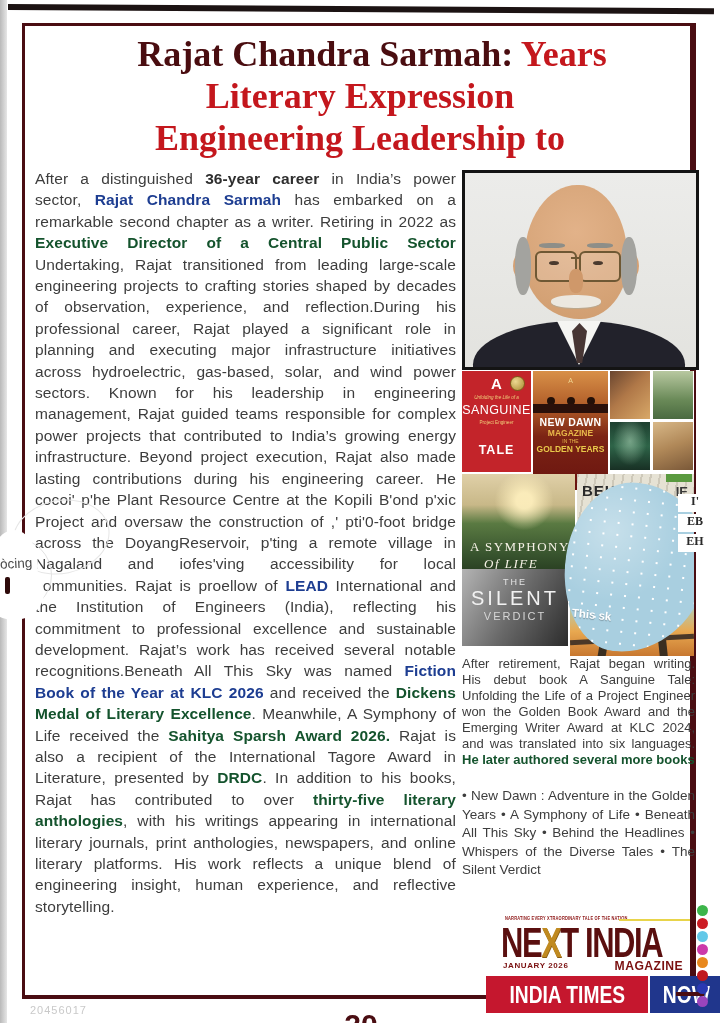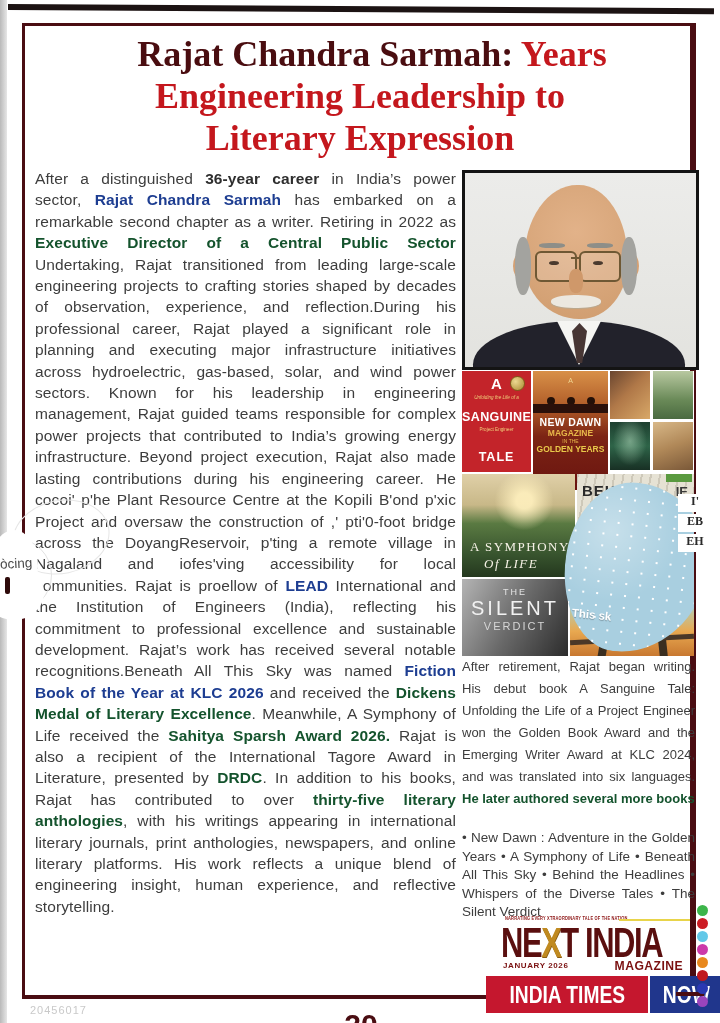--- a/index.html
+++ b/index.html
@@ -60,21 +60,21 @@
   .ph-tie{left:107px;top:150px;width:15px;height:40px;background:#473634;clip-path:polygon(50% 0,100% 20%,68% 100%,32% 100%,0 20%);}
 
   
   .collage{left:462px;top:371px;width:232px;height:285px;background:#fff;overflow:hidden;}
   .tile{position:absolute;overflow:hidden;}
   .t-sanguine{left:0;top:0;width:69px;height:101px;background:#c3242a;color:#fff;text-align:center;}
   .sg-a{margin-top:4px;font-size:15px;font-weight:bold;}
   .sg-seal{position:absolute;right:6px;top:5px;width:13px;height:13px;border-radius:50%;
            background:radial-gradient(circle at 35% 35%,#ecd890,#a88830);border:1px solid #7c5c18;}
   .sg-tag{font-size:4.6px;color:#f0cf7a;font-style:italic;margin-top:3px;}
-  .sg-title{font-size:12.5px;font-weight:bold;letter-spacing:0.4px;margin-top:10px;}
+  .sg-title{font-size:12.5px;font-weight:normal;letter-spacing:0.4px;margin-top:3px;}
   .sg-sub{font-size:4.6px;color:#f0cf7a;margin-top:3px;}
   .sg-tale{font-size:12.5px;font-weight:bold;letter-spacing:1px;margin-top:18px;}
   .t-newdawn{left:71px;top:0;width:75px;height:119px;text-align:center;color:#fff;
              background:linear-gradient(180deg,#d89048 0%,#b05c28 30%,#7c2414 55%,#6a1410 100%);}
   .nd-heads{position:absolute;left:14px;top:26px;width:48px;height:9px;display:flex;justify-content:space-between;}
   .nd-head{width:8px;height:8px;border-radius:50%;background:#241008;}
   .nd-base{position:absolute;left:0;top:33px;width:100%;height:9px;background:#2a100a;}
   .nd-a{margin-top:6px;font-size:7px;color:#f2d894;}
   .nd-l1{margin-top:32px;font-size:10.5px;font-weight:bold;letter-spacing:0.3px;}
   .nd-l2{font-size:8.5px;font-weight:bold;color:#e8b84a;}
@@ -89,21 +89,21 @@
   .t-symphony{left:0;top:103px;width:113px;height:103px;color:#f6f2e6;
               background:radial-gradient(circle at 55% 26%,rgba(255,240,190,0.9) 0 8%,transparent 30%),
               linear-gradient(180deg,#e0d0a8 0%,#c8b888 30%,#5a7a42 48%,#38542e 78%,#24381e 100%);}
   .sy-l1{position:absolute;left:8px;bottom:22px;font-family:"Liberation Serif",serif;font-size:13px;letter-spacing:1.5px;}
   .sy-l2{position:absolute;left:22px;bottom:5px;font-family:"Liberation Serif",serif;font-style:italic;font-size:13px;letter-spacing:1.5px;}
   .t-behind{left:115px;top:103px;width:117px;height:103px;
             background:repeating-linear-gradient(100deg,rgba(120,110,90,0.22) 0 2px,transparent 2px 9px),#e6e2d4;}
   .bh-frag{position:absolute;left:5px;top:8px;font-size:15px;font-weight:bold;color:#2a2a2a;letter-spacing:1px;}
   .bh-frag2{position:absolute;right:6px;top:10px;font-size:13px;font-weight:bold;color:#3a3a3a;}
   .bh-chip{position:absolute;right:2px;top:0px;width:26px;height:8px;background:#5a9a40;}
-  .t-silent{left:0;top:208px;width:106px;height:77px;text-align:center;color:#efefef;
+  .t-silent{left:0;top:198px;width:106px;height:77px;text-align:center;color:#efefef;
             background:linear-gradient(120deg,#b4b4b4,#6a6a6a 50%,#2c2c2c);}
   .sv-l1{margin-top:8px;font-size:9px;letter-spacing:2px;color:#e4e4e4;}
   .sv-l2{font-size:20px;letter-spacing:3px;color:#f2f2f2;}
   .sv-l3{font-size:11px;letter-spacing:2px;color:#d6d6d6;}
   .t-window{left:108px;top:208px;width:124px;height:77px;
             background:linear-gradient(180deg,#84c6cc 0%,#a8d6cc 28%,#e8a850 68%,#c87830 100%);}
   .win-bar1{position:absolute;left:34px;top:-4px;width:8px;height:90px;background:#3a2e20;transform:rotate(10deg);}
   .win-bar2{position:absolute;left:86px;top:-4px;width:8px;height:90px;background:#3a2e20;transform:rotate(-6deg);}
   .win-sill{position:absolute;left:0;bottom:14px;width:100%;height:5px;background:#4a3828;transform:rotate(-3deg);}
   .bird{position:absolute;width:6px;height:2px;background:#5a2a18;border-radius:40%;}
@@ -116,21 +116,21 @@
   .blob-sky{position:absolute;left:12px;bottom:28px;color:#fff;font-weight:bold;font-size:11.5px;
             text-shadow:0 1px 1px rgba(0,0,0,0.3);}
   .edge-patch{left:678px;width:34px;background:#fff;color:#2a2a2a;font-family:"Liberation Serif",serif;
               font-weight:bold;font-size:12px;text-align:center;}
   .ep1{top:494px;height:18px;}
   .ep2{top:514px;height:18px;}
   .ep3{top:534px;height:18px;}
 
   
   .right-col{left:462px;top:656px;width:233px;color:#3d3d3d;}
-  .caption{font-size:13px;line-height:22px;text-align:justify;}
+  .caption{font-size:13px;line-height:16px;text-align:justify;}
   .book-list{margin-top:19px;font-size:13.5px;line-height:18.6px;text-align:justify;}
 
   
   .brand-tagline{left:505px;top:915px;font-size:6px;font-weight:bold;color:#8b1111;letter-spacing:0.3px;
                  transform:scaleX(0.66);transform-origin:left center;white-space:nowrap;}
   .yellow-line{left:619px;top:919px;width:71px;height:2px;background:#e8d44a;}
   .brand-logo{left:501px;top:924px;width:260px;height:36px;font-weight:bold;font-size:43px;line-height:36px;
               color:#5a0f0f;letter-spacing:-2px;transform:scaleX(0.72);transform-origin:left center;white-space:nowrap;}
   .logo-x{color:#c08a20;text-shadow:1px 1px 0 #8a5c10;}
   .brand-issue{left:503px;top:961px;font-size:8px;font-weight:bold;color:#7a1010;letter-spacing:0.6px;}
@@ -157,22 +157,22 @@
 
   <div class="abs scan-left"></div>
   <div class="abs top-rule"></div>
   <div class="abs frame-top"></div>
   <div class="abs frame-left"></div>
   <div class="abs frame-right"></div>
   <div class="abs frame-bottom"></div>
 
   <div class="abs title">
     <div><span class="dark">Rajat Chandra Sarmah:</span><span class="red"> Years</span></div>
+    <div class="red">Literary Expression</div>
     <div class="red">Engineering Leadership to</div>
-    <div class="red">Literary Expression</div>
   </div>
 
   <div class="abs body-col"><span class="seg-n">After a distinguished </span><span class="seg-b">36-year career</span><span class="seg-n"> in India’s power sector, </span><span class="seg-blue">Rajat Chandra Sarmah</span><span class="seg-n"> has embarked on a remarkable second chapter as a writer. Retiring in 2022 as </span><span class="seg-red">Executive Director of a Central Public Sector</span><span class="seg-n"> Undertaking, Rajat transitioned from leading large-scale engineering projects to crafting stories shaped by decades of observation, experience, and reflection.During his professional career, Rajat played a significant role in planning and executing major infrastructure initiatives across hydroelectric, gas-based, solar, and wind power sectors. Known for his leadership in engineering management, Rajat guided teams responsible for complex power projects that contributed to India’s growing energy infrastructure. Beyond project execution, Rajat also made lasting contributions during his engineering career. He cocoi' p'he Plant Resource Centre at the Kopili B'ond p'xic Project and oversaw the construction of ,' pti'0-foot bridge across the DoyangReservoir, p'ting a remote village in Nagaland and iofes'ving accessibility for local communities. Rajat is proellow of </span><span class="seg-blue">LEAD</span><span class="seg-n"> International and the Institution of Engineers (India), reflecting his commitment to professional excellence and sustainable development. Rajat’s work has received several notable recognitions.Beneath All This Sky was named </span><span class="seg-blue">Fiction Book of the Year at KLC 2026</span><span class="seg-n"> and received the </span><span class="seg-red">Dickens Medal of Literary Excellence</span><span class="seg-n">. Meanwhile, A Symphony of Life received the </span><span class="seg-red">Sahitya Sparsh Award 2026.</span><span class="seg-n"> Rajat is also a recipient of the International Tagore Award in Literature, presented by </span><span class="seg-red">DRDC</span><span class="seg-n">. In addition to his books, Rajat has contributed to over </span><span class="seg-red">thirty-five literary anthologies</span><span class="seg-n">, with his writings appearing in international literary journals, print anthologies, newspapers, and online literary platforms. His work reflects a unique blend of engineering insight, human experience, and reflective storytelling.</span></div>
 
   <div class="abs blob-ring1"></div>
   <div class="abs blob-ring2"></div>
   <div class="abs blob-white1"></div>
   <div class="abs blob-white2"></div>
   <div class="abs margin-dash"></div>
   <div class="abs margin-frag">òcing</div>

